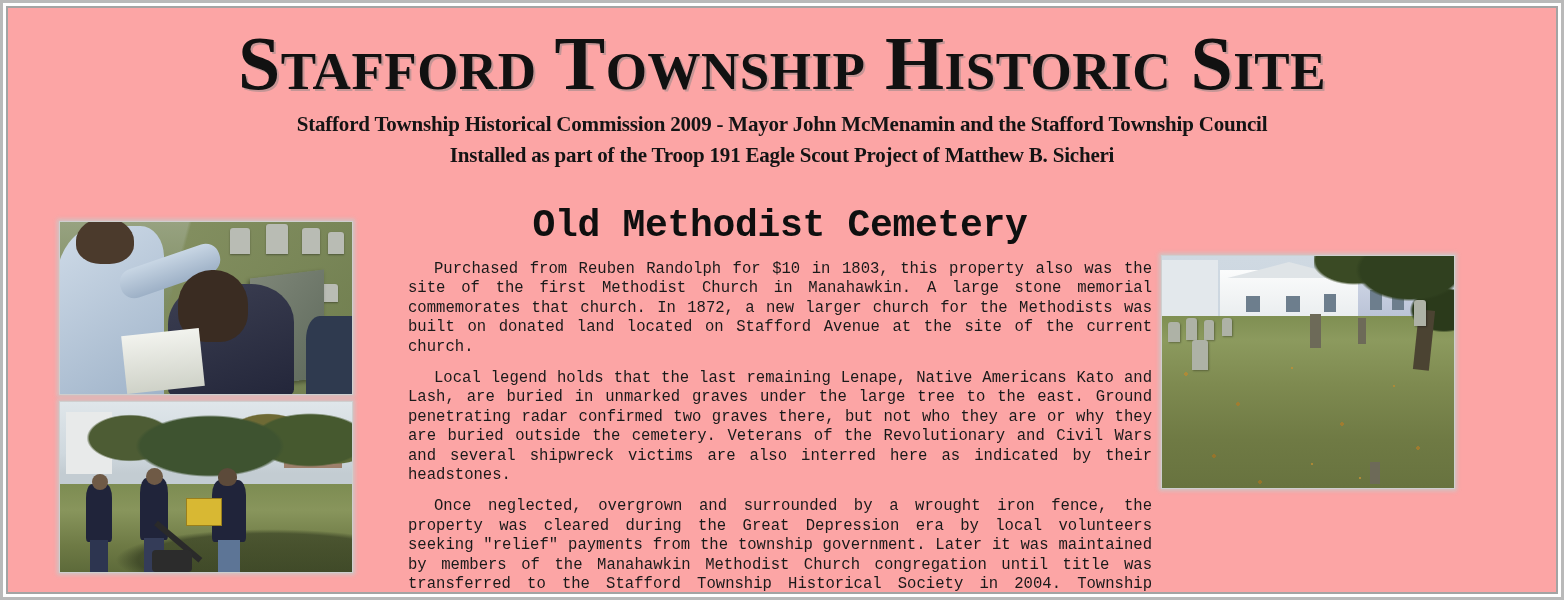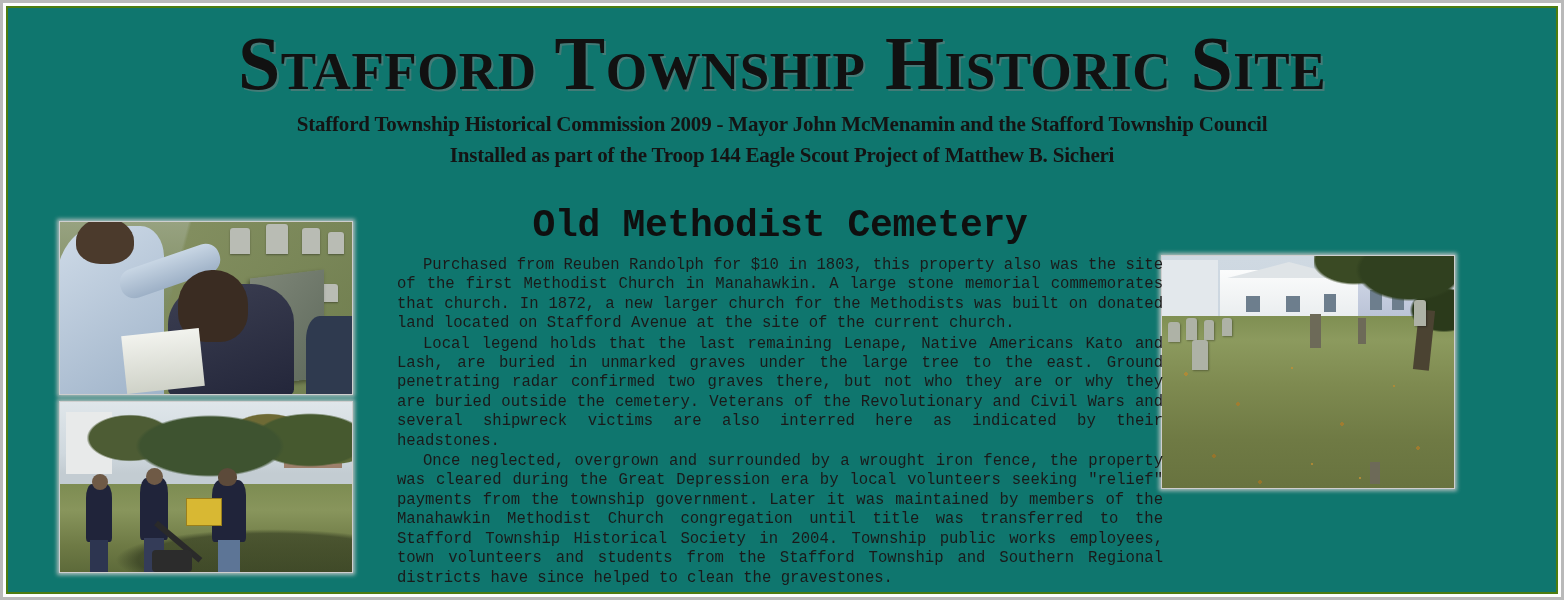--- a/index.html
+++ b/index.html
@@ -12,22 +12,22 @@
   #sign{
     position:absolute;left:0;top:0;width:1564px;height:600px;
     box-sizing:border-box;
     background:#fefefe;
     border:3px solid #b9b9b9;
     padding:3px;
   }
   #inner{
     position:relative;width:100%;height:100%;
     box-sizing:border-box;
-    border:2px solid #4d7c0f;
-    background:#0f766e;
+    border:2px solid #a3a3a3;
+    background:#fca5a5;
     overflow:hidden;
     padding-left:36px;
   }
 
   
   #header{position:absolute;left:0;top:0;width:100%;}
   #main-title{
     text-align:center;
     font-family:"Liberation Serif",serif;
     font-weight:bold;
@@ -206,35 +206,35 @@
     color:#0f0f0f;
     margin:0 0 8px 0;
     letter-spacing:-0.3px;
   }
   .para{
     text-align:justify;
     text-indent:26px;
     font-size:15.6px;
     line-height:19.4px;
     color:#1a1a1a;
-    margin:1px;
+    margin:12px;
     hyphens:auto;
     -webkit-hyphens:auto;
   }
 </style>
 </head>
 <body>
 
 <div id="sign">
  <div id="inner">
 
   <div id="header">
     <div id="main-title">Stafford Township Historic Site</div>
     <div class="subtitle" id="subtitle1">Stafford Township Historical Commission 2009 - Mayor John McMenamin and the Stafford Township Council</div>
-    <div class="subtitle" id="subtitle2">Installed as part of the Troop 144 Eagle Scout Project of Matthew B. Sicheri</div>
+    <div class="subtitle" id="subtitle2">Installed as part of the Troop 191 Eagle Scout Project of Matthew B. Sicheri</div>
   </div>
 
   <div class="photo" id="photo-top-left">
     <div class="ph-layer p1-sky"></div>
     <div class="p1-grass"></div>
     <div class="p1-stone" style="left:170px;top:6px;width:20px;height:26px;"></div>
     <div class="p1-stone" style="left:206px;top:2px;width:22px;height:30px;"></div>
     <div class="p1-stone" style="left:242px;top:6px;width:18px;height:26px;"></div>
     <div class="p1-stone" style="left:268px;top:10px;width:16px;height:22px;"></div>
     <div class="p1-stone" style="left:254px;top:62px;width:24px;height:18px;"></div>

